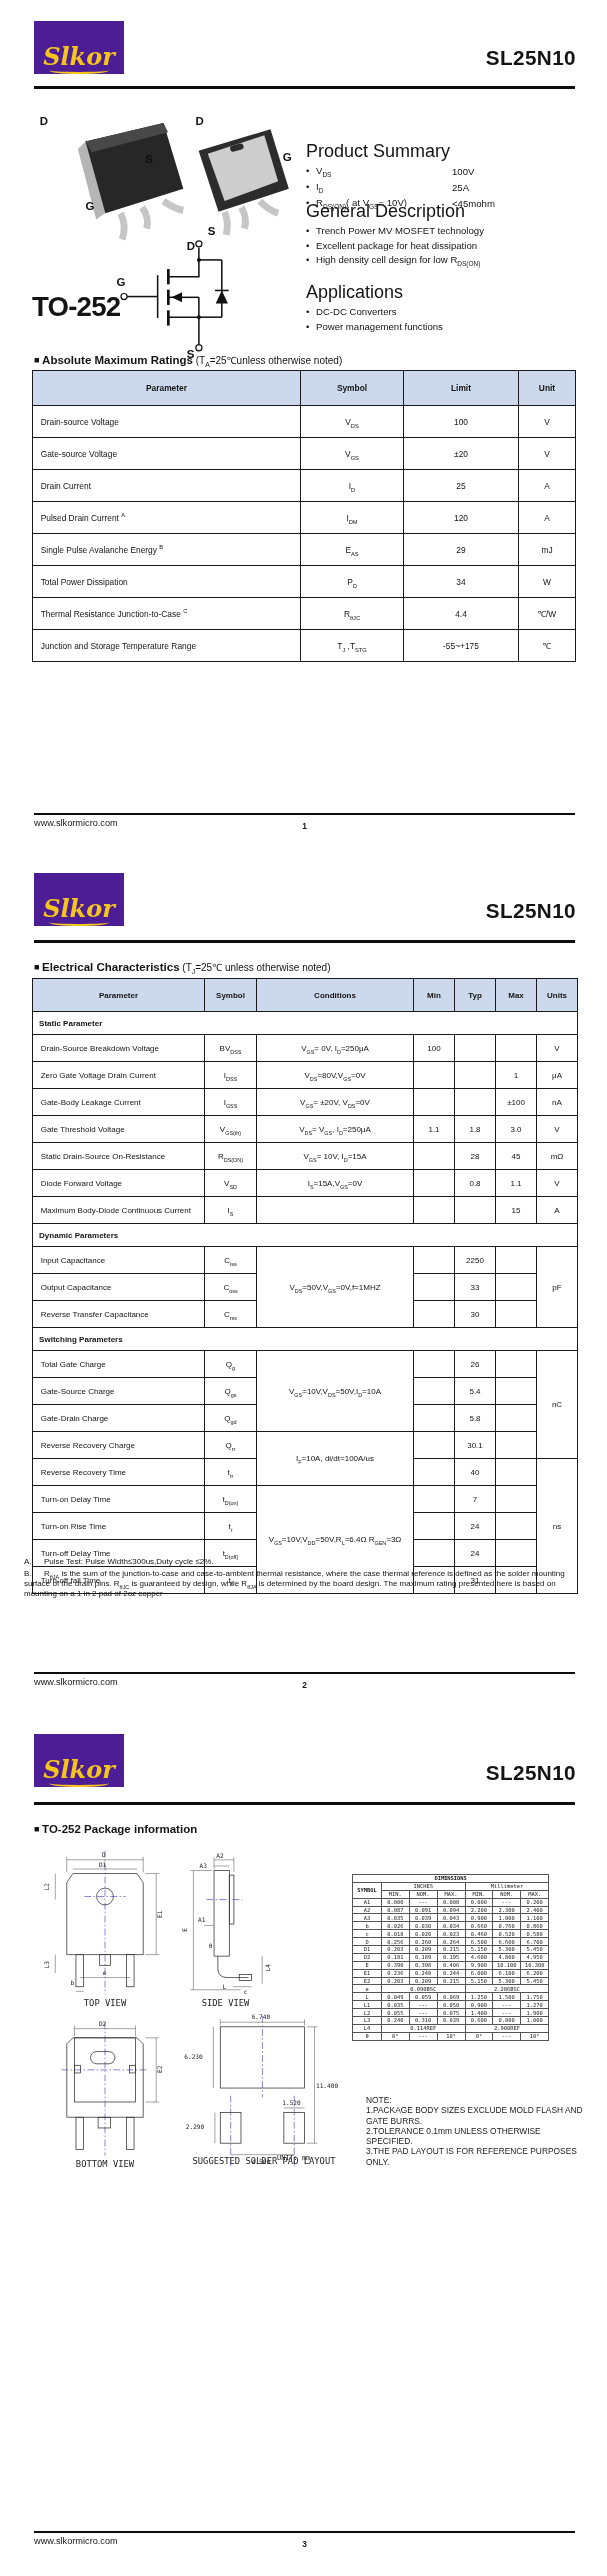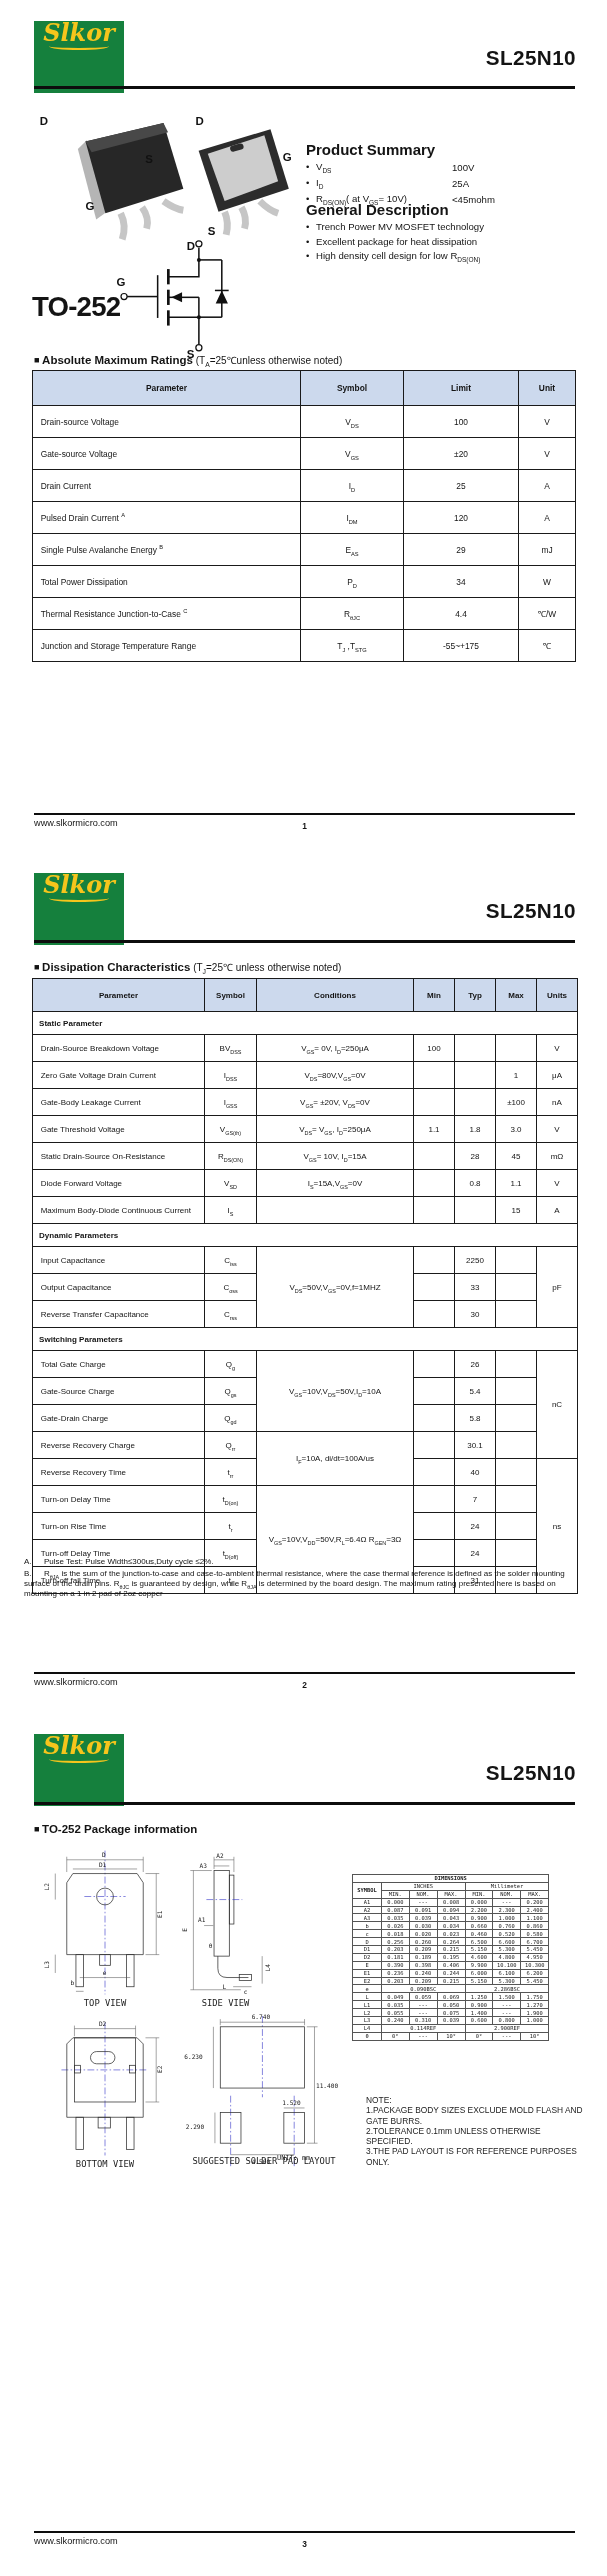--- a/index.html
+++ b/index.html
@@ -2,28 +2,28 @@
 <html style="font-size:12.2px"><head>
 <meta charset="utf-8">
 <style>
   html,body{margin:0;padding:0;background:#fff}
   body{width:608px;font-family:"Liberation Sans",sans-serif;color:#141414}
   .page{position:relative;width:608px;height:859px;overflow:hidden;background:#fff}
   .abs{position:absolute}
   sub{font-size:68%;line-height:0}
   sup{font-size:68%;line-height:0}
   
-  .logo{width:90px;height:72px;background:#15803d;display:flex;flex-direction:column;align-items:center;justify-content:flex-start}
+  .logo{width:90px;height:53px;background:#4c1d95;display:flex;flex-direction:column;align-items:center;justify-content:flex-end}
   .logo-text{font-family:"DejaVu Serif",serif;font-style:italic;font-weight:bold;font-size:24px;color:#f6c51c;line-height:1}
   .logo-swoosh{display:block;width:60px;height:5.4px;border-bottom:2.3px solid #f6c51c;border-radius:0 0 55% 55%;margin-top:-2.3px}
   .prod{position:absolute;right:32px;font-weight:700;font-size:20.7px;letter-spacing:0.4px}
   .hrule{position:absolute;left:34px;width:541px;height:3.1px;background:#0d0d0d}
   .h1{position:absolute;left:34px;font-size:16.5px;font-weight:700;letter-spacing:-0.2px}
   
-  .h17{font-weight:700;font-size:15px;margin-bottom:2.3px}
+  .h17{font-weight:400;font-size:18px;margin-bottom:2.3px}
   .bitem{position:relative;padding-left:10px;font-size:9.6px;line-height:14.5px}
   .bitem::before{content:"•";position:absolute;left:0}
   .ps-row{display:flex;font-size:9.6px;line-height:16px}
   .ps-row .lbl{width:136px}
   .to252{font-size:27.6px;font-weight:800;letter-spacing:-0.8px}
   
   .sqhead{position:absolute;left:34px;white-space:nowrap}
   .sqhead::before{content:"■ ";font-size:9.2px;vertical-align:0.8px}
   .sqhead .hb{font-weight:700;font-size:11.5px}
   .sqhead .hn{font-size:10px}
@@ -143,20 +143,25 @@
     <polygon points="134,87 150,87 142,70" fill="#111"></polygon>
     <circle cx="112" cy="30" r="2.6" fill="#111"></circle>
     <circle cx="112" cy="105" r="2.6" fill="#111"></circle>
     <text class="big" x="96" y="17">D</text>
     <text class="big" x="4" y="64">G</text>
     <text class="big" x="96" y="158">S</text>
   </svg>
 
   <div class="abs to252" style="left:32px;top:291px">TO-252</div>
 
+  <div class="abs" style="left:306px;top:282px;width:276px">
+    <div class="h17">Applications</div>
+    <div class="bitem">DC-DC Converters</div>
+    <div class="bitem">Power management functions</div>
+  </div>
 
   <div class="sqhead" style="top:353px"><span class="hb">Absolute Maximum Ratings</span><span class="hn"> (T<sub>A</sub>=25℃unless otherwise noted)</span></div>
 
   <table class="t t-abs">
     <colgroup>
         <col style="width:268px">
         <col style="width:103px">
         <col style="width:115px">
         <col style="width:57px">
       </colgroup>
@@ -228,21 +233,21 @@
 </div>
 
 <div class="page">
   <div class="logo abs" style="left:34px;top:13.8px">
     <span class="logo-text">Slkor</span>
     <span class="logo-swoosh"></span>
   </div>
   <div class="prod" style="top:40px">SL25N10</div>
   <div class="hrule" style="top:81px"></div>
 
-  <div class="sqhead" style="top:101px"><span class="hb">Dissipation Characteristics</span><span class="hn"> (T<sub>J</sub>=25℃ unless otherwise noted)</span></div>
+  <div class="sqhead" style="top:101px"><span class="hb">Electrical Characteristics</span><span class="hn"> (T<sub>J</sub>=25℃ unless otherwise noted)</span></div>
 
   <table class="t t-ec">
     <colgroup>
         <col style="width:172px">
         <col style="width:52px">
         <col style="width:157px">
         <col style="width:41px">
         <col style="width:41px">
         <col style="width:41px">
         <col style="width:41px">

